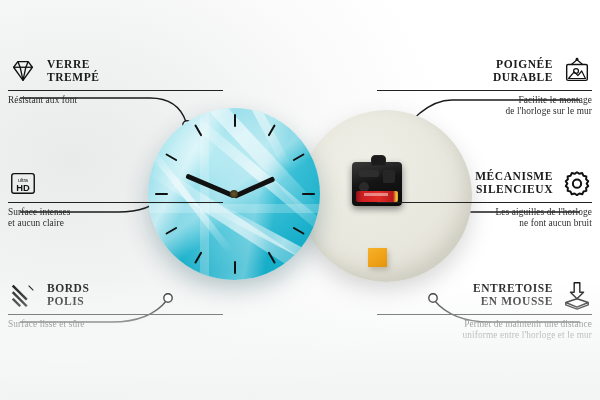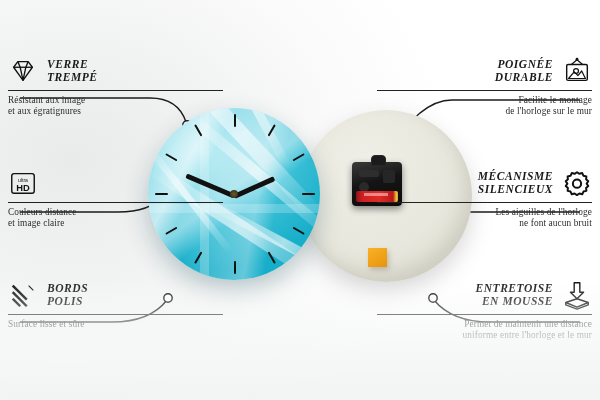--- a/index.html
+++ b/index.html
@@ -17,21 +17,21 @@
     background:linear-gradient(to bottom,rgba(255,255,255,0) 0%,rgba(246,247,247,.85) 55%,#f2f3f3 100%);
     pointer-events:none;}
 
   
   .callout{position:absolute;width:215px;}
   .callout.left{left:8px;text-align:left;}
   .callout.right{right:8px;text-align:right;}
   .head{display:flex;align-items:center;gap:9px;}
   .callout.right .head{flex-direction:row-reverse;}
   .icon{flex:0 0 auto;width:30px;height:30px;display:block;}
-  .titlewrap{display:block;font-style:italic;}
+  .titlewrap{display:block;}
   .t1,.t2{display:block;font-weight:bold;font-size:11.5px;letter-spacing:.55px;
     color:#1a1a1a;line-height:13.5px;text-transform:uppercase;}
   .rule{height:1px;background:#222;margin:4px 0 4px 0;width:100%;}
   .d1,.d2{display:block;font-size:9.3px;color:#2b2b2b;line-height:11.4px;letter-spacing:.12px;}
 
   .c-verre{top:56px;}
   .c-impression{top:168px;}
   .c-bords{top:280px;}
   .c-poignee{top:56px;}
   .c-mecanisme{top:168px;}
@@ -164,37 +164,36 @@
             <path d="M10.5,6 L13,12 L16,26"></path>
           <path d="M21.5,6 L19,12 L16,26"></path>
         </g>
       </svg>
       <span class="titlewrap">
         <span class="t1">VERRE</span>
         <span class="t2">TREMPÉ</span>
       </span>
     </div>
     <div class="rule"></div>
-    <span class="d1">Résistant aux image</span>
-    <span class="d2">et aux égratignures</span>
+    <span class="d1">Résistant aux font</span>
   </div>
 
   <div class="callout left c-impression">
     <div class="head">
       <svg class="icon" viewBox="0 0 32 32">
         <rect x="4" y="6" width="24" height="21" rx="2.5" fill="none" stroke="#111" stroke-width="1.5"></rect>
         <text x="16" y="15" font-family="Liberation Sans, sans-serif" font-size="5.4" text-anchor="middle" fill="#111">ultra</text>
         <text x="16" y="24" font-family="Liberation Sans, sans-serif" font-size="10" font-weight="bold" text-anchor="middle" fill="#111">HD</text>
       </svg>
       <span class="titlewrap">
       </span>
     </div>
     <div class="rule"></div>
-    <span class="d1">Couleurs distance</span>
-    <span class="d2">et image claire</span>
+    <span class="d1">Surface intenses</span>
+    <span class="d2">et aucun claire</span>
   </div>
 
   <div class="callout left c-bords">
     <div class="head">
       <svg class="icon" viewBox="0 0 32 32">
         <g stroke="#111" stroke-width="2.6" stroke-linecap="butt">
           <path d="M5,6 L20,21"></path>
             <path d="M5,13 L20,28"></path>
             <path d="M5,20 L13,28"></path>
         </g>

